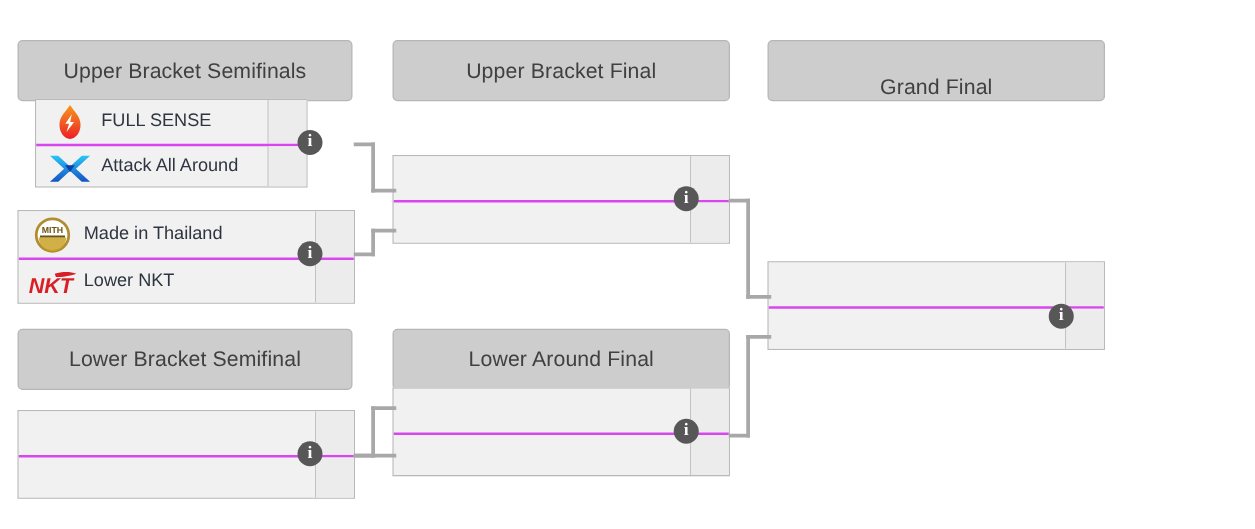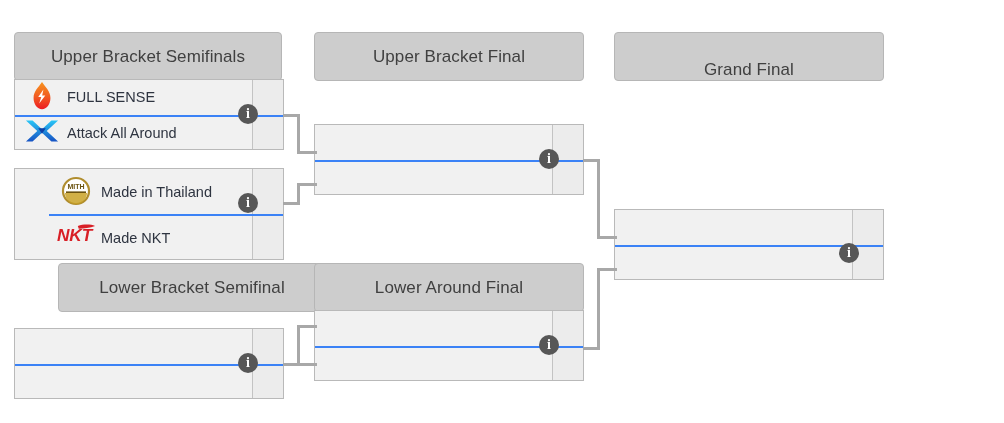--- a/index.html
+++ b/index.html
@@ -43,21 +43,21 @@
   }
   .match-row {
     box-sizing: border-box;
     flex: 1 1 50%;
     display: flex;
     align-items: center;
     min-height: 0;
     background: #f1f1f1;
   }
   .match-row + .match-row {
-    border-top: 2px solid #3b82f6;
+    border-top: 2px solid #d946ef;
   }
   .team-cell {
     flex: 1 1 auto;
     display: flex;
     align-items: center;
     min-width: 0;
     height: 100%;
     box-sizing: border-box;
     padding-left: 6px;
     border-right: 1px solid #c3c3c3;
@@ -70,21 +70,21 @@
     display: flex;
     align-items: center;
     justify-content: center;
     font-size: 14px;
     color: #333;
   }
   .team-logo {
     flex: 0 0 42px;
     height: 32px;
     display: flex;
-    align-items: flex-start;
+    align-items: flex-end;
     justify-content: center;
     overflow: hidden;
   }
   .team-name {
     font-size: 14.5px;
     color: #2e3440;
     white-space: nowrap;
     overflow: hidden;
     text-overflow: ellipsis;
     padding-left: 4px;
@@ -125,21 +125,21 @@
 
 <div class="round-header" style="left:14px; top:32px; width:268px;">
   <span>Upper Bracket Semifinals</span>
 </div>
 <div class="round-header" style="left:314px; top:32px; width:270px;">
   <span>Upper Bracket Final</span>
 </div>
 <div class="round-header" style="left:614px; top:32px; width:270px;align-items:flex-end;">
   <span>Grand Final</span>
 </div>
-<div class="round-header" style="left:14px; top:263px; width:268px;margin-left:44px;">
+<div class="round-header" style="left:14px; top:263px; width:268px;">
   <span>Lower Bracket Semifinal</span>
 </div>
 <div class="round-header" style="left:314px; top:263px; width:270px;">
   <span>Lower Around Final</span>
 </div>
 
 <div class="conn h" style="left:283px; top:114px; width:17px;"></div>
 <div class="conn v" style="left:297px; top:114px; height:40px;"></div>
 <div class="conn h" style="left:297px; top:151px; width:20px;"></div>
 
@@ -153,21 +153,21 @@
 
 <div class="conn h" style="left:283px; top:363px; width:17px;"></div>
 <div class="conn v" style="left:297px; top:325px; height:41px;"></div>
 <div class="conn h" style="left:297px; top:325px; width:20px;"></div>
 <div class="conn h" style="left:283px; top:363px; width:34px;"></div>
 
 <div class="conn h" style="left:583px; top:347px; width:17px;"></div>
 <div class="conn v" style="left:597px; top:268px; height:82px;"></div>
 <div class="conn h" style="left:597px; top:268px; width:20px;"></div>
 
-<div class="match" style="left:14px; top:79px; width:270px; height:71px;">
+<div class="match" style="left:28px; top:79px; width:218px; height:71px;">
   <div class="match-row">
     <div class="team-cell">
       <span class="team-logo">
         <svg class="logo-svg" width="30" height="30" viewBox="0 0 32 32">
           <defs>
             <linearGradient id="fsg" x1="0" y1="0" x2="0" y2="1">
               <stop offset="0%" stop-color="#f7941e"></stop>
               <stop offset="55%" stop-color="#f15a22"></stop>
               <stop offset="100%" stop-color="#ed1c24"></stop>
             </linearGradient>
@@ -195,21 +195,21 @@
           <path d="M14 11 L22 11 L18 17 Z" fill="#0b3fa8"></path>
         </svg>
       </span>
       <span class="team-name">Attack All Around</span>
     </div>
     <div class="score-cell"></div>
   </div>
 </div>
 <div class="info-badge" style="left:238px; top:104px;">i</div>
 
-<div class="match" style="left:14px; top:168px; width:270px; height:92px;padding-left:34px;">
+<div class="match" style="left:14px; top:168px; width:270px; height:75px;">
   <div class="match-row">
     <div class="team-cell">
       <span class="team-logo">
         <svg class="logo-svg" width="32" height="30" viewBox="0 0 32 30">
           <circle cx="16" cy="15" r="13" fill="#ffffff" stroke="#b08d2e" stroke-width="2.2"></circle>
           <path d="M5 17 A11 11 0 0 0 27 17 Z" fill="#c9a227" opacity="0.85"></path>
           <rect x="6" y="15.4" width="20" height="1.6" fill="#6b5310"></rect>
           <text x="16" y="13" font-family="Liberation Sans, sans-serif" font-size="7" font-weight="bold" fill="#6b5310" text-anchor="middle">MITH</text>
         </svg>
       </span>
@@ -218,21 +218,21 @@
     <div class="score-cell"></div>
   </div>
   <div class="match-row">
     <div class="team-cell">
       <span class="team-logo">
         <svg class="logo-svg" width="40" height="26" viewBox="0 0 44 26">
           <text x="1" y="20" font-family="Liberation Sans, sans-serif" font-size="19" font-weight="bold" font-style="italic" fill="#d81f26">NKT</text>
           <path d="M24 3 C30 1 38 1 43 3 C38 5 30 6 25 6 Z" fill="#d81f26"></path>
         </svg>
       </span>
-      <span class="team-name">Made NKT</span>
+      <span class="team-name">Lower NKT</span>
     </div>
     <div class="score-cell"></div>
   </div>
 </div>
 <div class="info-badge" style="left:238px; top:193px;">i</div>
 
 <div class="match empty" style="left:314px; top:124px; width:270px; height:71px;">
   <div class="match-row">
     <div class="team-cell">
       <span class="team-logo"></span>

